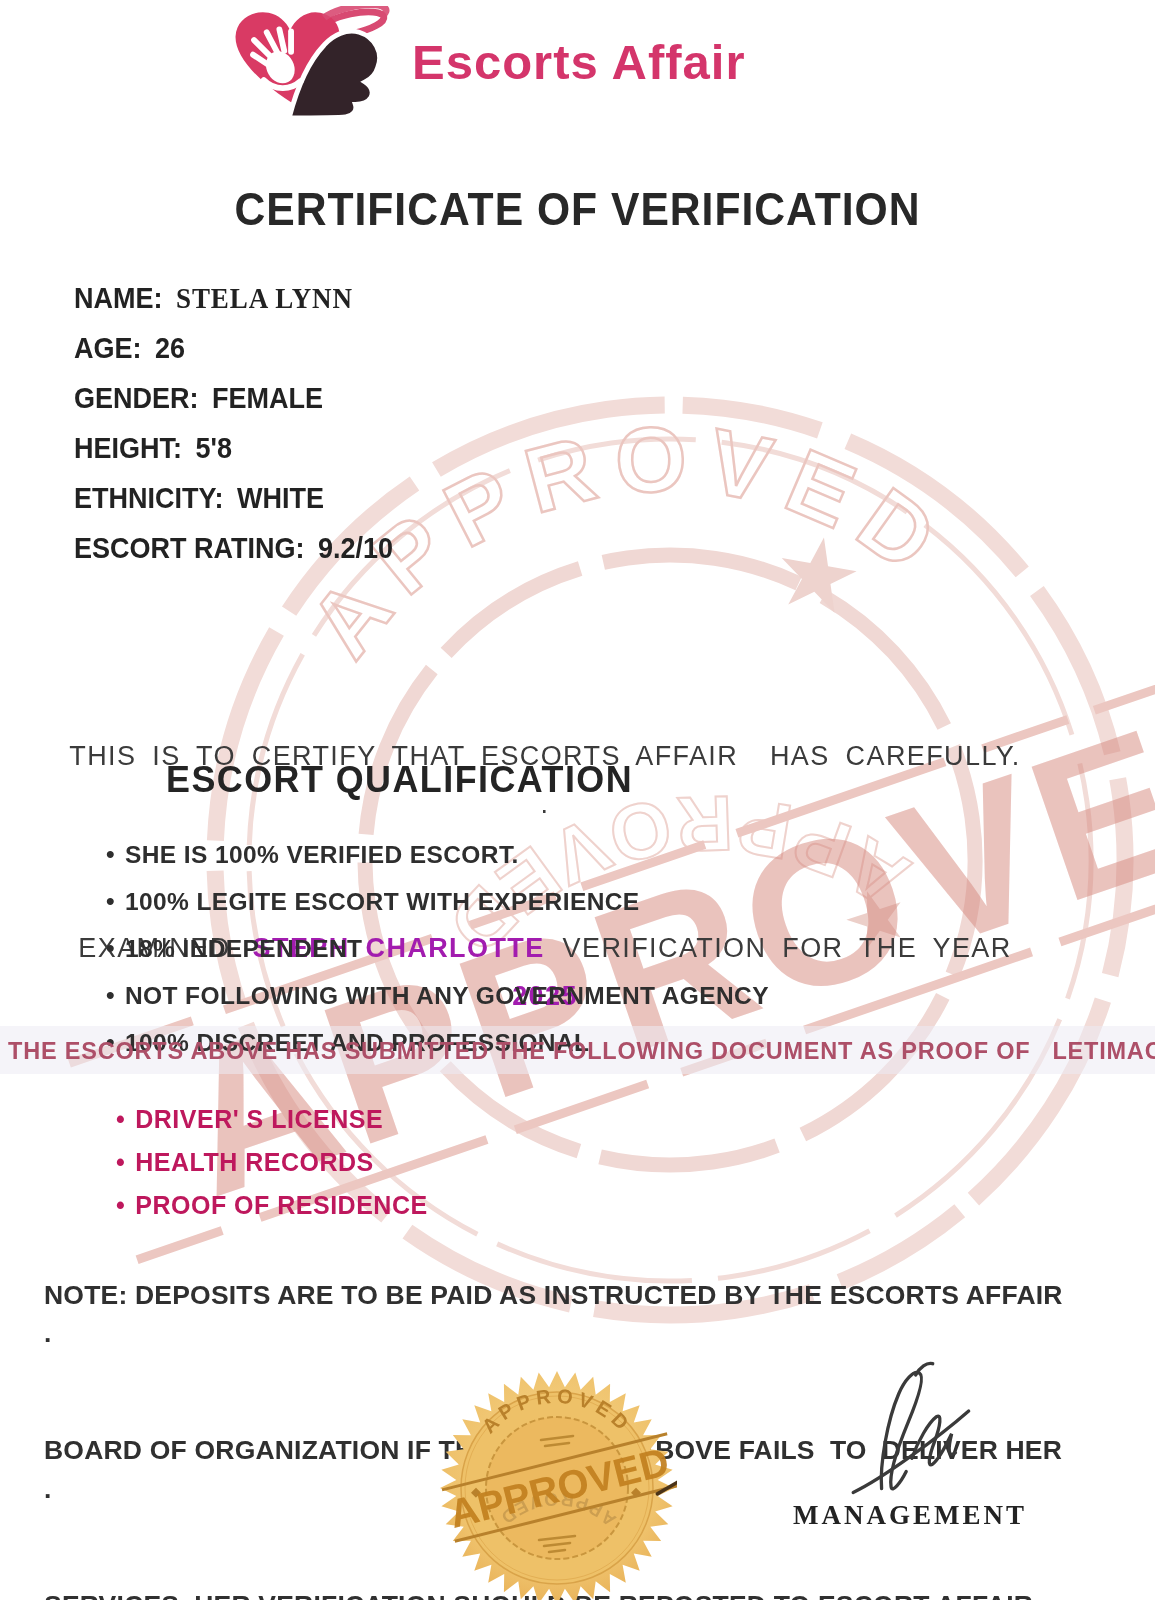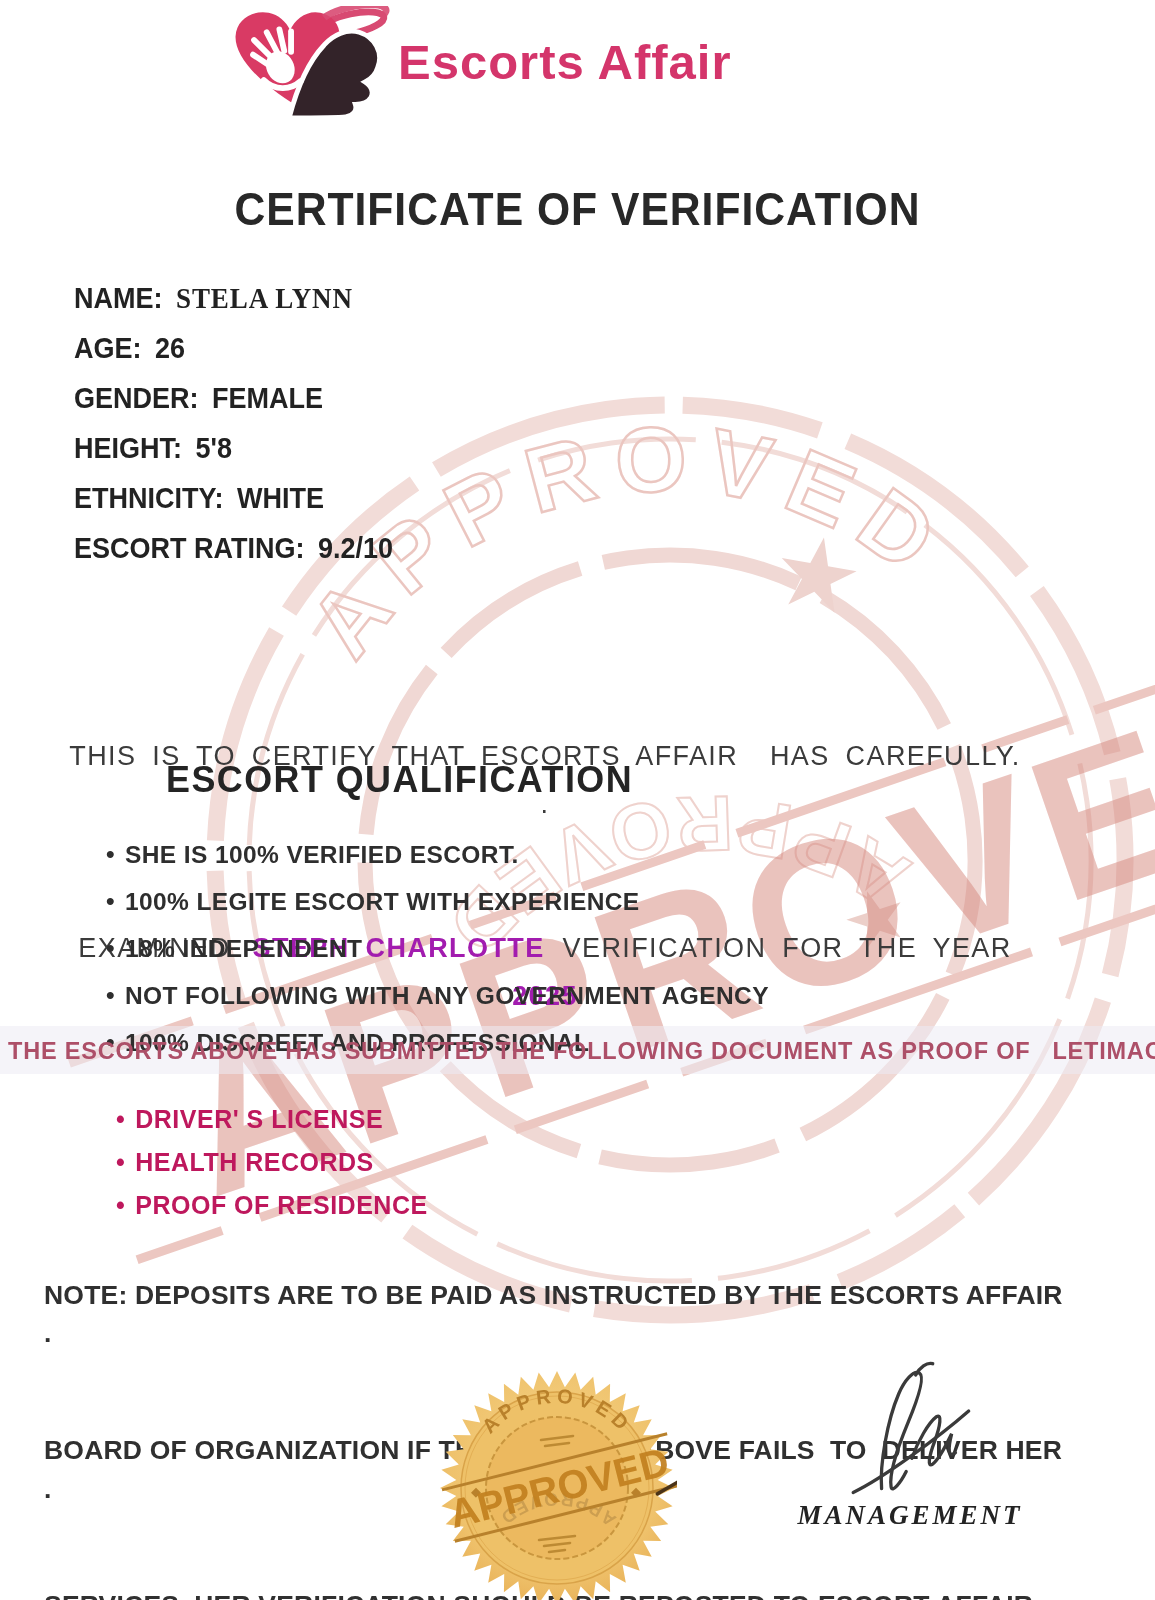--- a/index.html
+++ b/index.html
@@ -8,21 +8,21 @@
     background:#ffffff;overflow:hidden;
     font-family:"Liberation Sans",sans-serif;color:#2b2b2b;
   }
   .abs{position:absolute;}
   
   .watermark{left:0;top:0;width:1155px;height:1600px;z-index:1;pointer-events:none;}
   
   .logo{left:226px;top:6px;height:112px;display:flex;align-items:center;z-index:3;}
   .logo svg{width:172px;height:112px;}
   .brand-name{
-    font-size:49px;font-weight:800;color:#d4356b;
+    margin-left:14px;font-size:49px;font-weight:800;color:#d4356b;
     letter-spacing:1px;white-space:nowrap;
   }
   
   .title{
     left:0;right:0;top:184px;text-align:center;z-index:3;
     font-size:44px;font-weight:800;letter-spacing:1px;color:#282828;
     transform:scale(.97,1.04);
   }
   
   .fields{left:74px;top:276px;z-index:3;}
@@ -65,21 +65,21 @@
     font-size:26.5px;font-weight:700;line-height:38.8px;color:#303030;
     letter-spacing:.2px;white-space:pre-wrap;
   }
   
   .seal{left:437px;top:1366px;width:240px;height:245px;z-index:3;}
   
   .sig{left:780px;top:1358px;width:260px;z-index:3;text-align:center;}
   .sig svg{width:180px;height:142px;display:block;margin:0 auto;}
   .sig-label{
     font-family:"Liberation Serif",serif;font-size:27px;font-weight:700;
-    letter-spacing:3px;color:#232323;margin-top:0px;font-style:italic;
+    letter-spacing:3px;color:#232323;margin-top:0px;
   }
 </style>
 </head>
 <body>
 
 <div class="page">
 
   <svg class="abs watermark" viewBox="0 0 1155 1600" xmlns="http://www.w3.org/2000/svg" aria-hidden="true">
     <g transform="rotate(-8 670 860)">
       <circle cx="670" cy="860" r="455" fill="none" stroke="#f2dcd8" stroke-width="17" stroke-dasharray="180 26 240 18 140 30 220 24"></circle>

